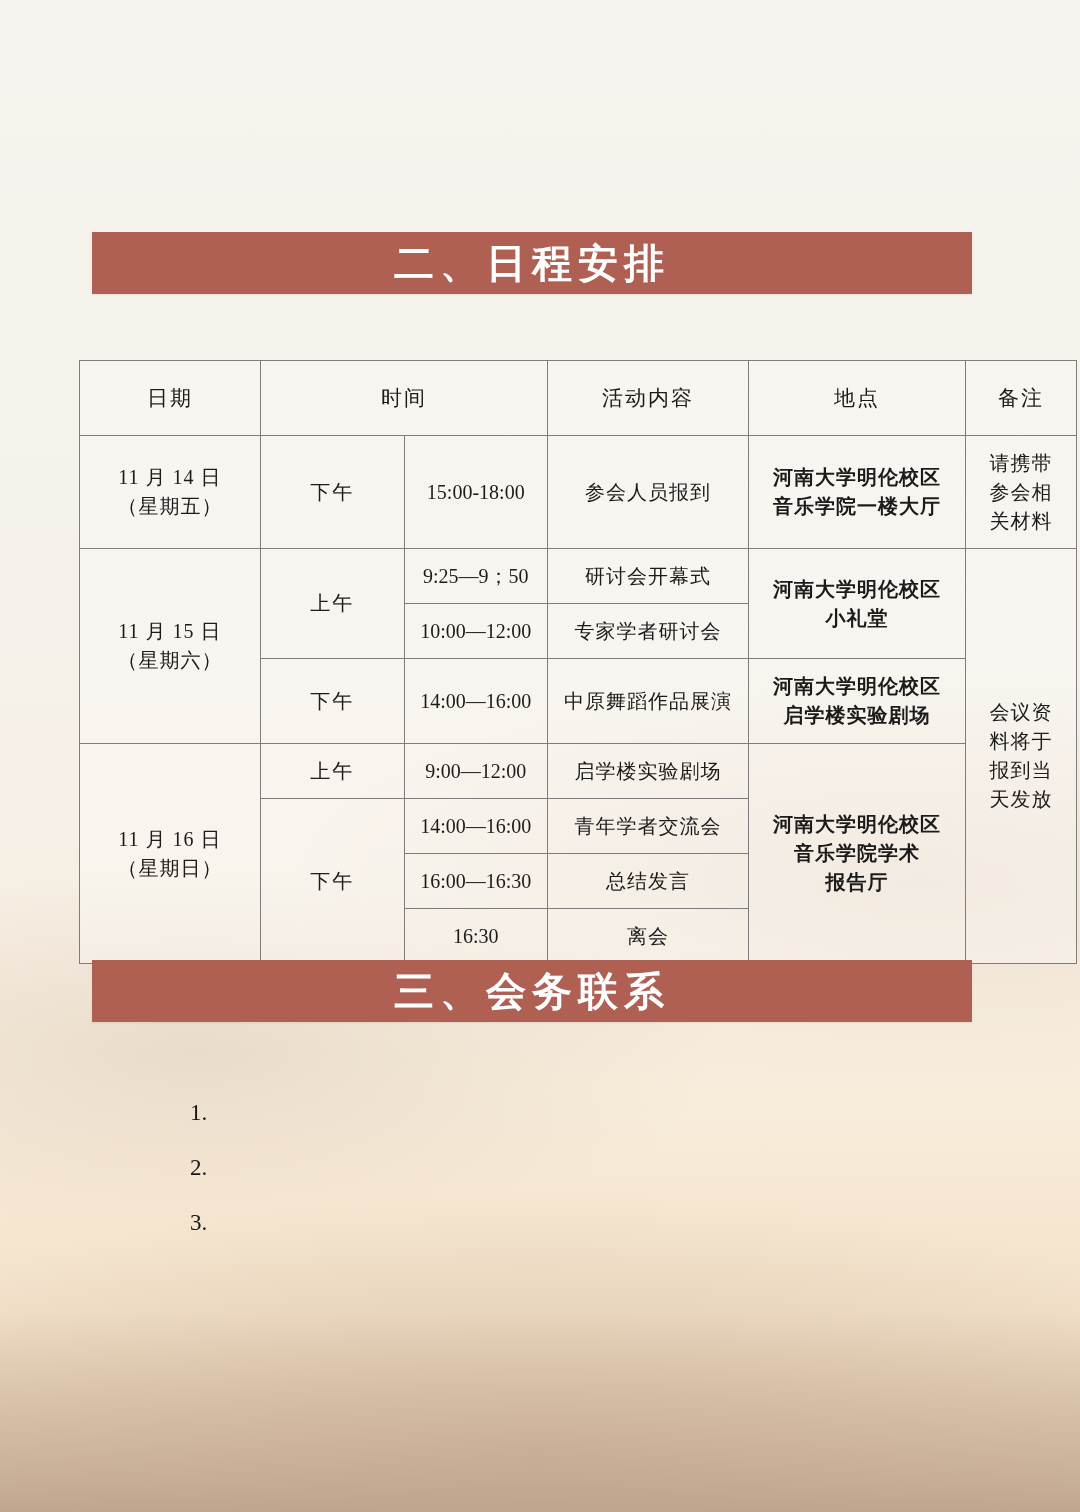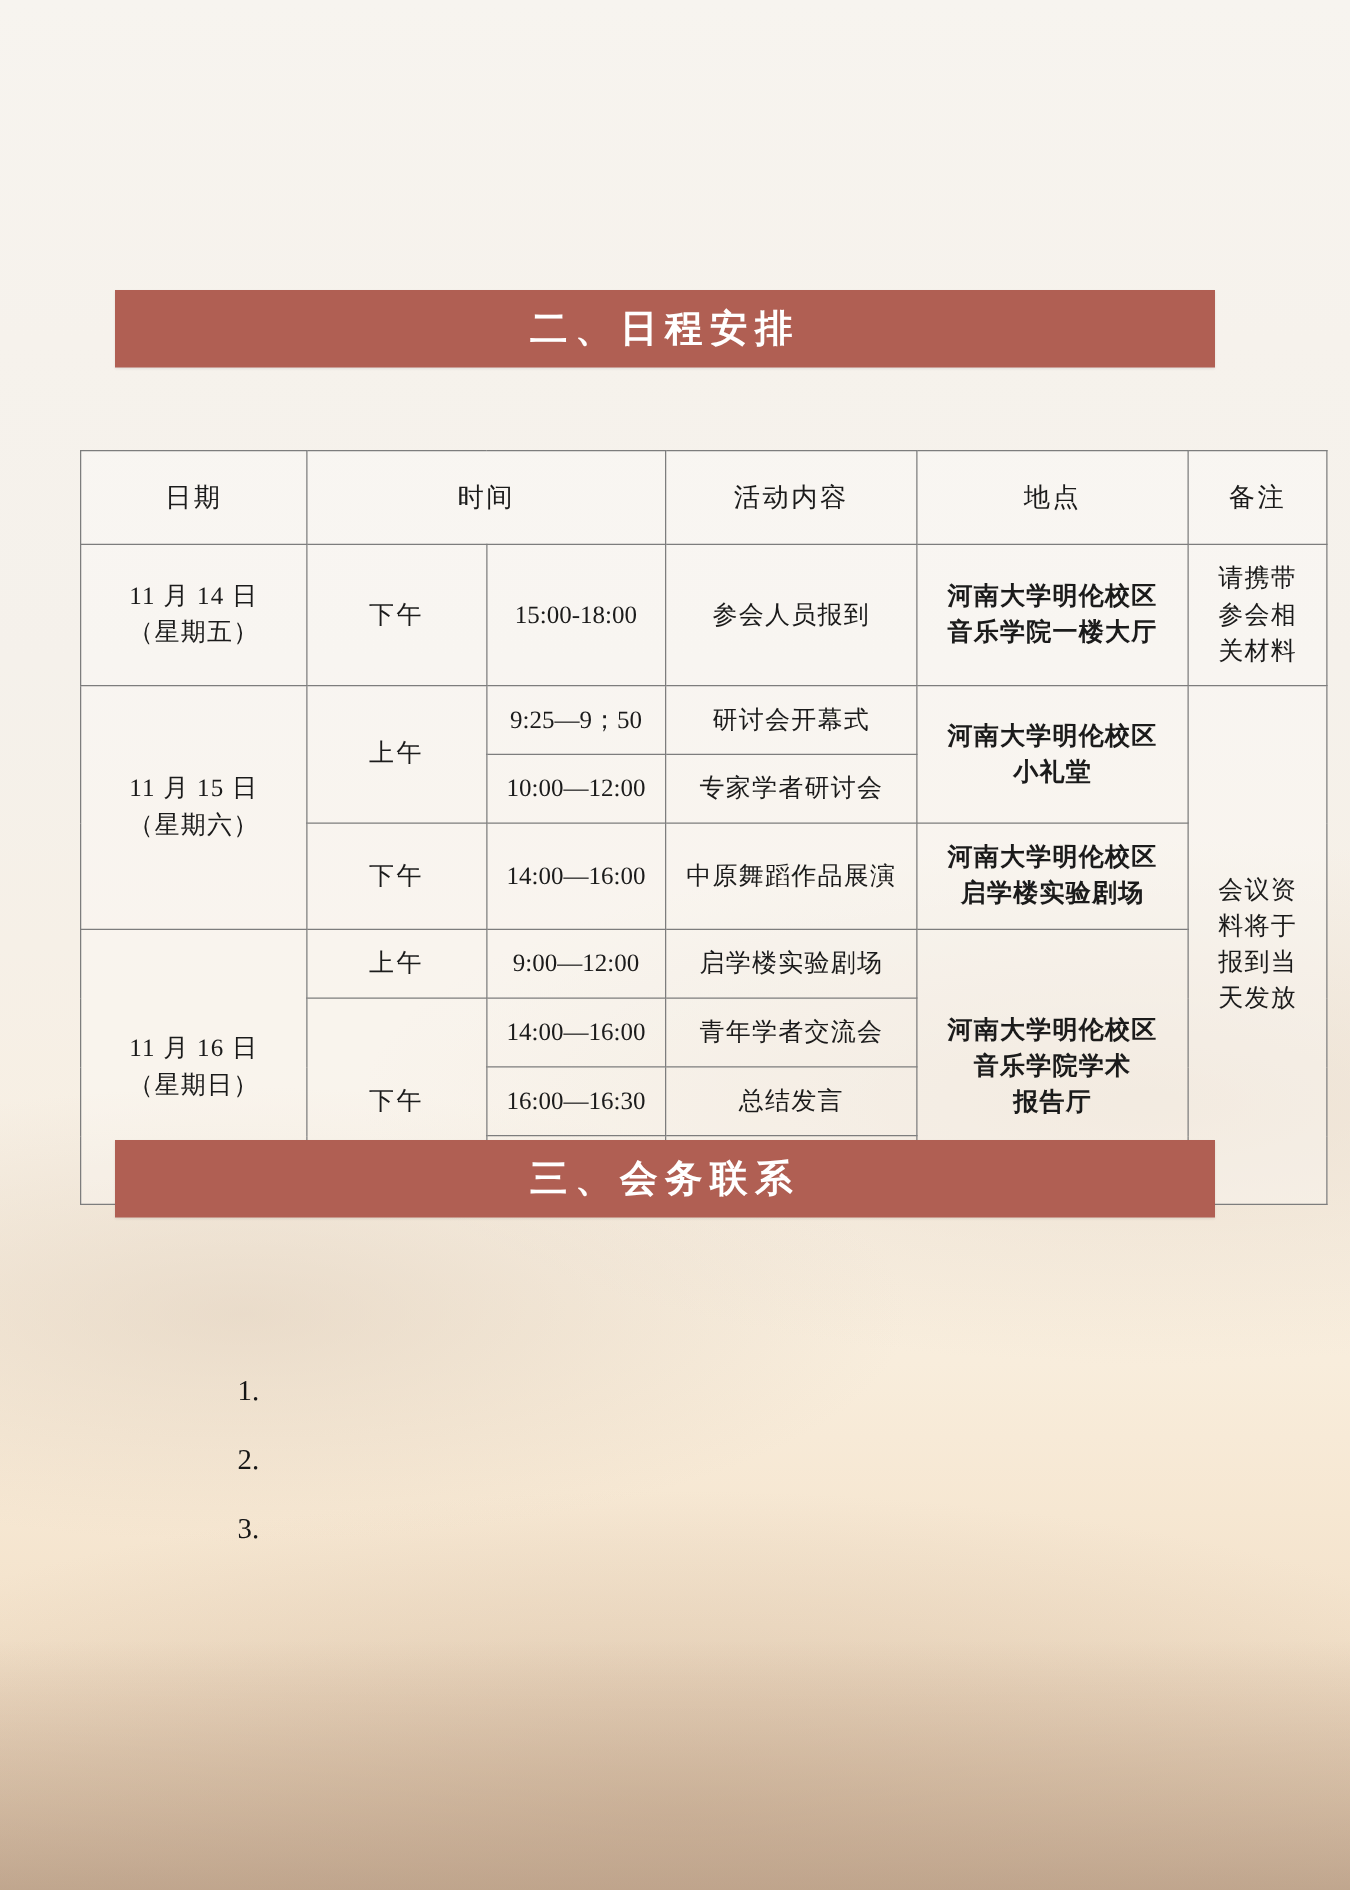--- a/index.html
+++ b/index.html
@@ -60,38 +60,39 @@
     background: #b05f53;
     display: flex;
     align-items: center;
     justify-content: center;
     box-shadow: 0 1px 2px rgba(0,0,0,0.08);
   }
   .section-banner .banner-text {
     color: #ffffff;
     font-family: "Liberation Sans", sans-serif;
     font-weight: bold;
-    font-size: 30px;
+    font-size: 40px;
     letter-spacing: 6px;
   }
   #banner-schedule { top: 232px; }
-  #banner-contact  { top: 912px; }
+  #banner-contact  { top: 960px; }
 
   
   .schedule-wrap {
     position: absolute;
     left: 64px;
     top: 360px;
     width: 952px;
   }
   table.schedule {
     border-collapse: collapse;
     width: 952px;
     table-layout: fixed;
     background: rgba(255,255,255,0.30);
+    margin-left: 15px;
   }
   table.schedule td, table.schedule th {
     border: 1px solid #7d7d7d;
     text-align: center;
     vertical-align: middle;
     color: #1b1b1b;
     font-family: "Liberation Serif", serif;
     font-size: 20px;
     padding: 6px 4px;
     line-height: 1.45;

